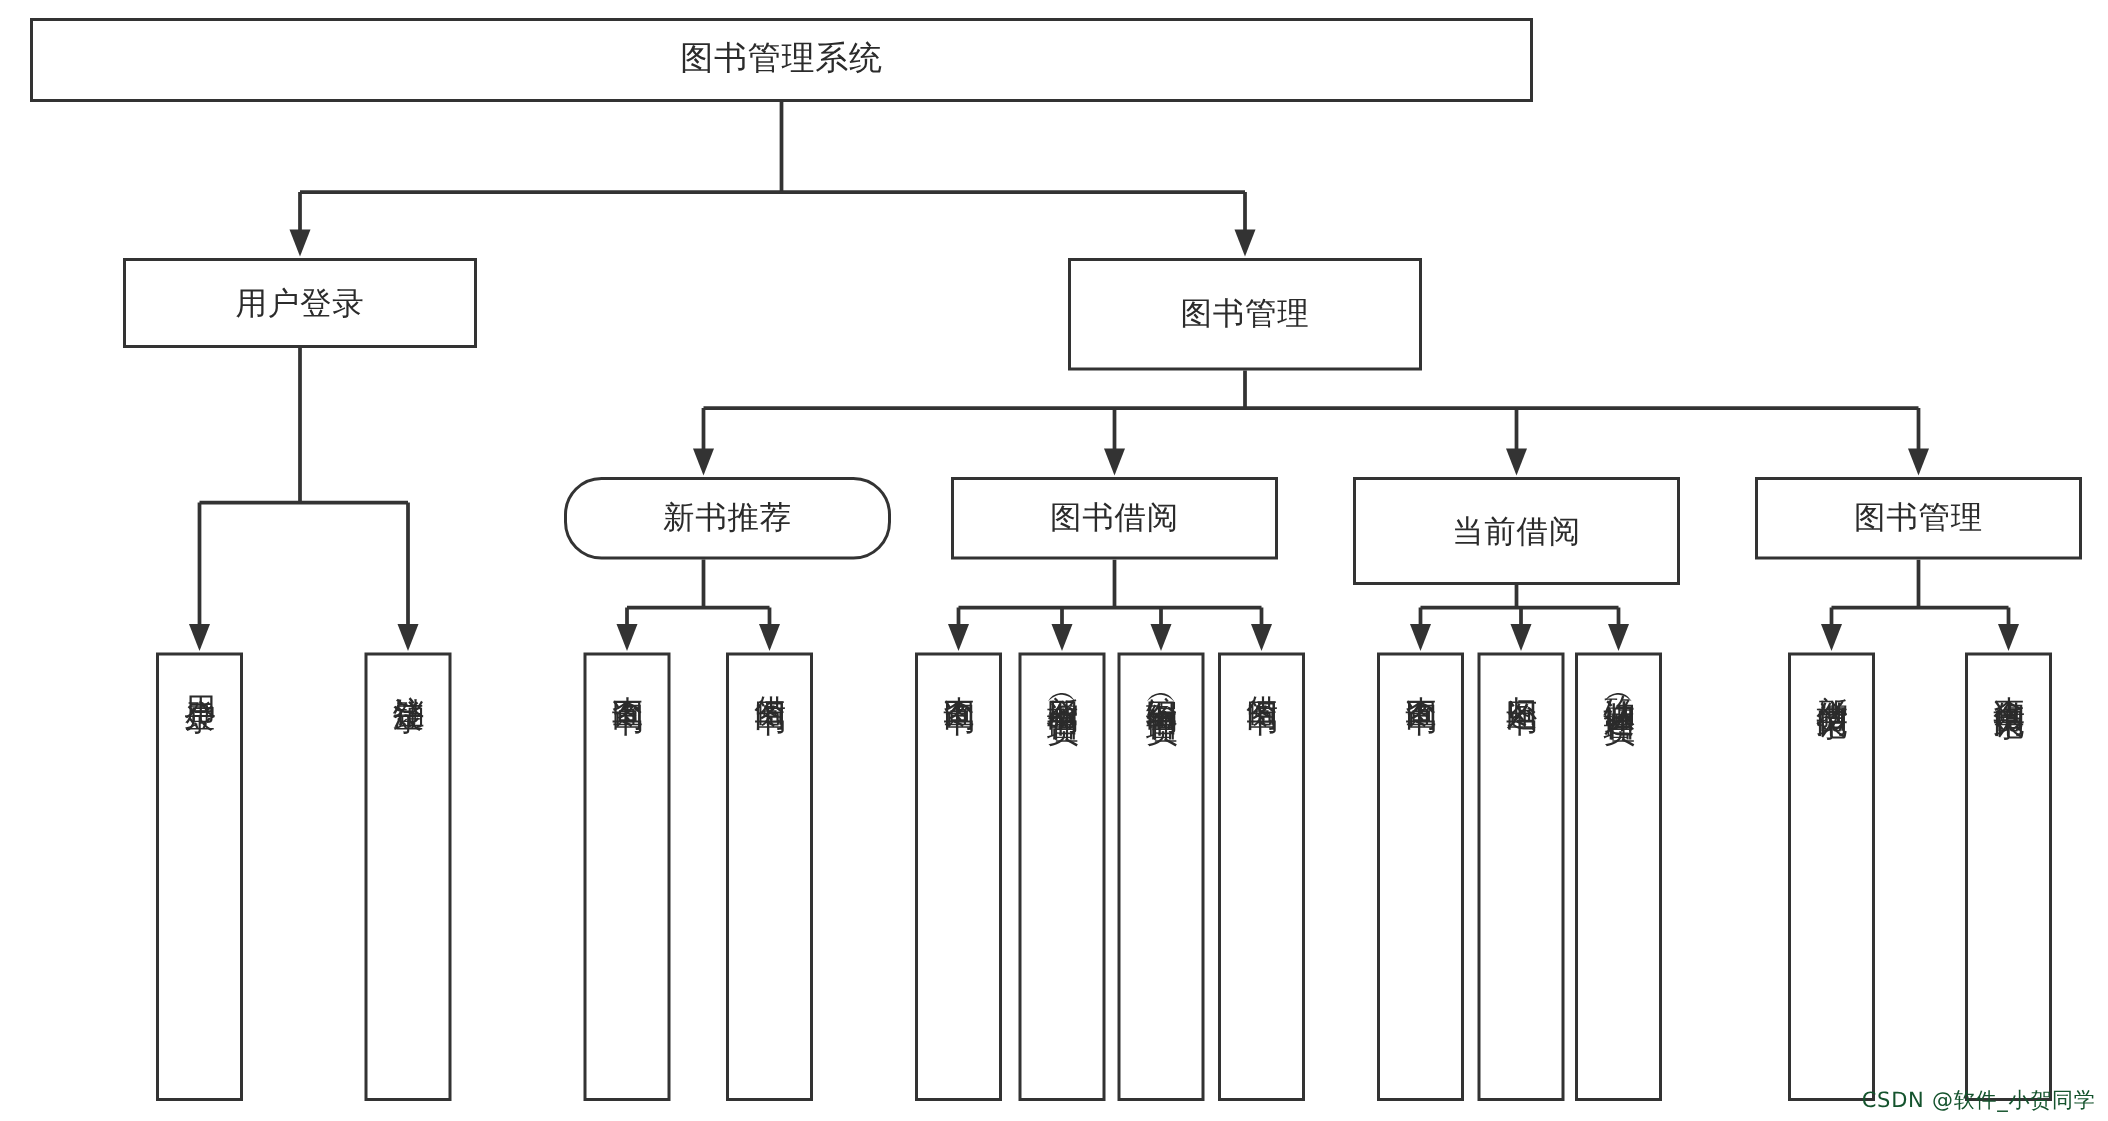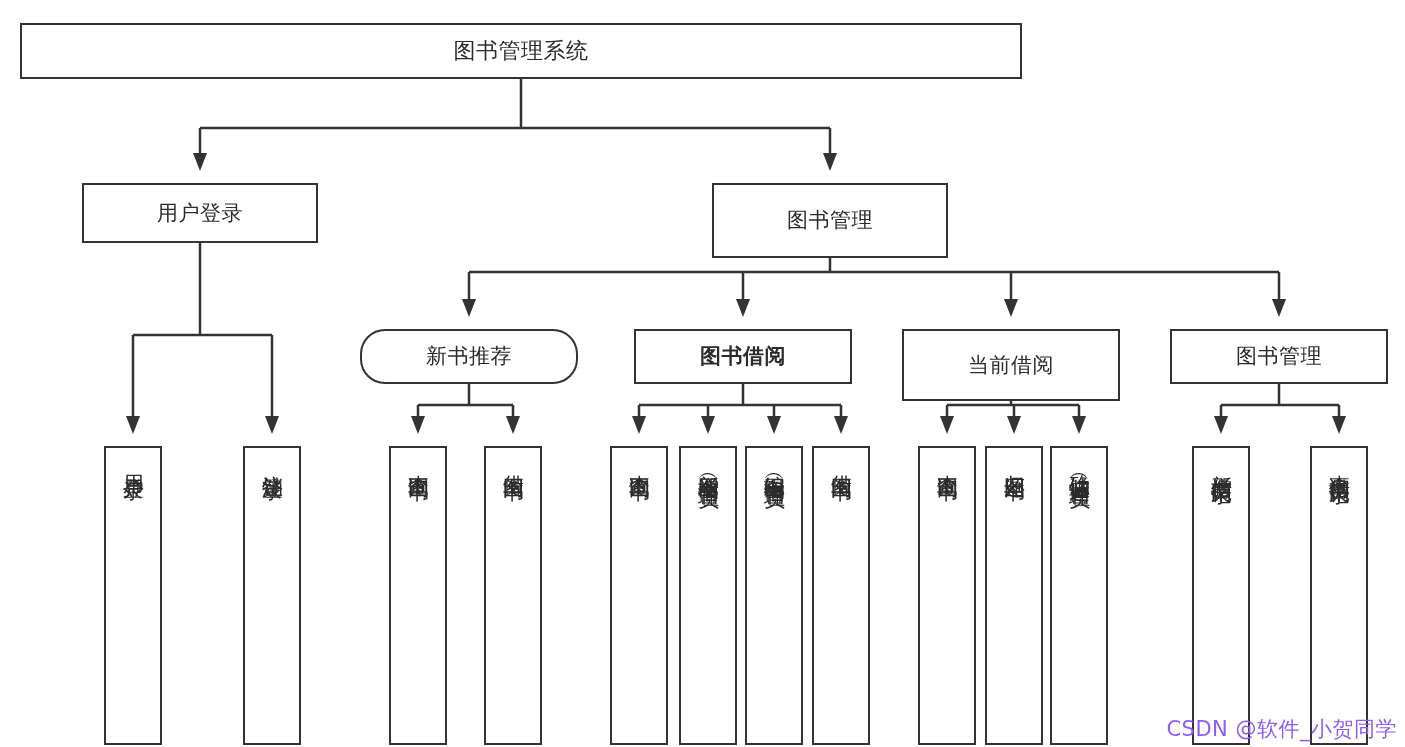--- a/index.html
+++ b/index.html
@@ -29,21 +29,20 @@
     position: absolute;
     box-sizing: border-box;
     background: #ffffff;
     border: 2px solid #333333;
     display: flex;
     align-items: center;
     justify-content: center;
     color: #2b2b2b;
     line-height: 1.18;
     z-index: 2;
-    margin-top: 11px;
   }
   .node-label {
     display: block;
     text-align: center;
     white-space: pre-line;
   }
   .node.horizontal .node-label {
     font-size: 21px;
     letter-spacing: 0.5px;
   }
@@ -60,22 +59,22 @@
     white-space: nowrap;
     line-height: 1;
   }
   .node.root .node-label {
     font-size: 22px;
   }
   #watermark {
     position: absolute;
     right: 8px;
     bottom: 4px;
-    font-size: 21px;
-    color: #8b5cf6;
+    font-size: 14px;
+    color: #14532d;
     letter-spacing: 0.5px;
     z-index: 5;
     white-space: nowrap;
   }
 </style>
 </head>
 <body>
 
 <div id="diagram-root">
 
@@ -137,24 +136,24 @@
   <div id="nodes-layer">
       <div class="node root horizontal" style="left: 20px; top: 12px; width: 1002px; height: 56px;">
         <span class="node-label">图书管理系统</span>
       </div>
       <div class="node level2 horizontal" style="left: 82px; top: 172px; width: 236px; height: 60px;">
         <span class="node-label">用户登录</span>
       </div>
       <div class="node level2 horizontal" style="left: 712px; top: 172px; width: 236px; height: 75px;">
         <span class="node-label">图书管理</span>
       </div>
-      <div class="node level3 horizontal" style="left: 360px; top: 318px; width: 218px; height: 55px; border-radius: 25px;">
+      <div class="node level3 horizontal" style="left: 376px; top: 318px; width: 218px; height: 55px; border-radius: 25px;">
         <span class="node-label">新书推荐</span>
       </div>
-      <div class="node level3 horizontal" style="left: 634px; top: 318px; width: 218px; height: 55px; font-weight: bold;">
+      <div class="node level3 horizontal" style="left: 634px; top: 318px; width: 218px; height: 55px;">
         <span class="node-label">图书借阅</span>
       </div>
       <div class="node level3 horizontal" style="left: 902px; top: 318px; width: 218px; height: 72px;">
         <span class="node-label">当前借阅</span>
       </div>
       <div class="node level3 horizontal" style="left: 1170px; top: 318px; width: 218px; height: 55px;">
         <span class="node-label">图书管理</span>
       </div>
       <div class="node leaf vertical" style="left: 104px; top: 435px; width: 58px; height: 299px;">
         <span class="node-label">用户登录</span>

